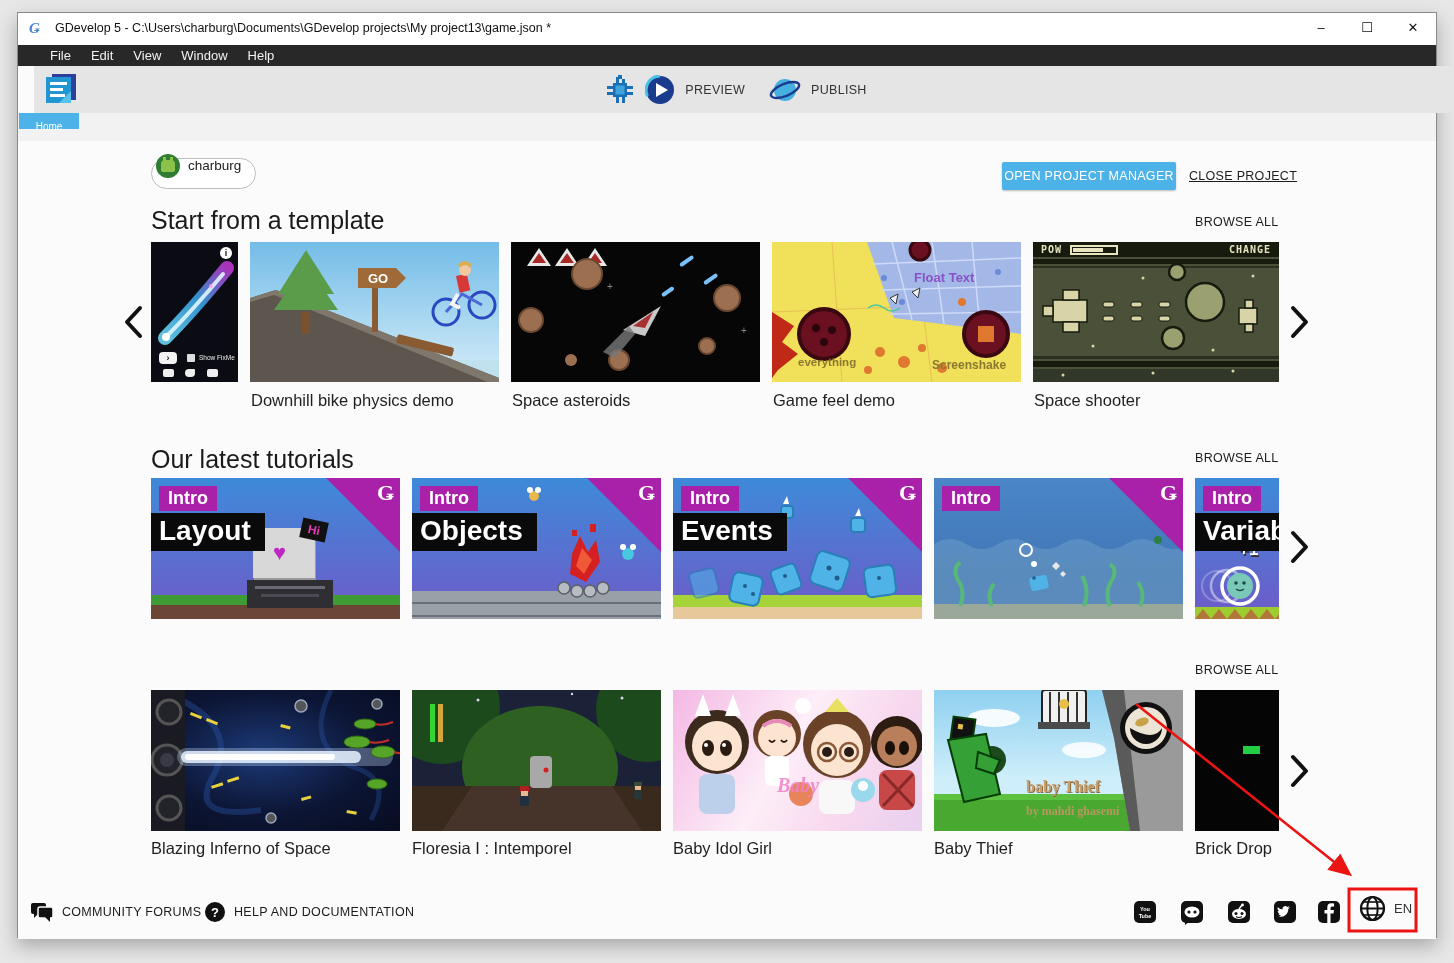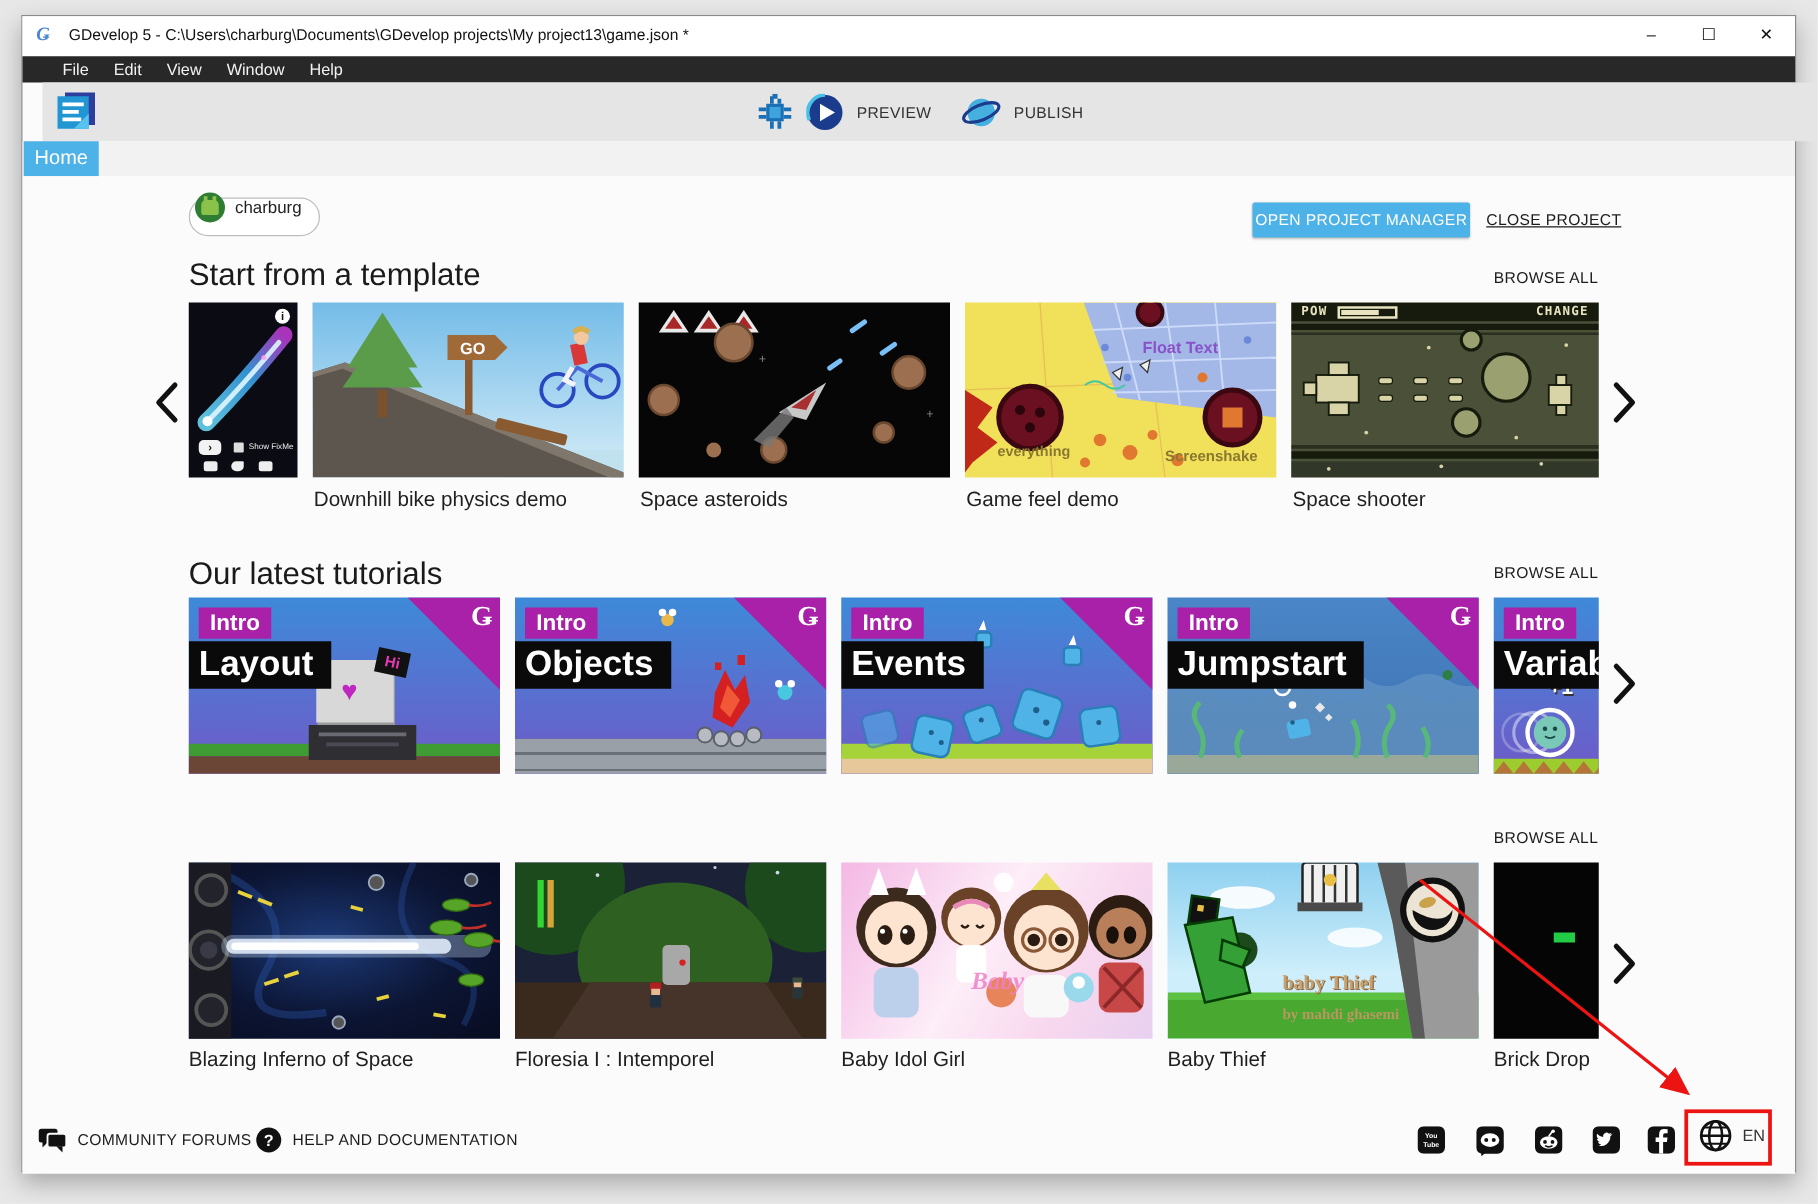--- a/index.html
+++ b/index.html
@@ -20,21 +20,21 @@
   .menu-item { color:#f2f2f2; font-size:13px; padding:0 10px; height:21px; line-height:21px; }
 
   
   .toolbar { position:absolute; left:16px; top:53px; width:100%; height:47px; background:#e5e5e5; }
   .pm-icon { position:absolute; left:8px; top:6px; width:38px; height:36px; }
   .tb-center { position:absolute; left:0; top:0; width:100%; height:47px; display:flex; align-items:center; justify-content:center; gap:10px; }
   .tb-label { font-size:12.5px; color:#333; letter-spacing:.3px; margin-right:14px; }
 
   
   .tabstrip { position:absolute; left:0; top:100px; width:100%; height:28px; background:#f2f2f2; }
-  .tab-home { position:absolute; left:1px; top:0; width:60px; height:28px; background:#4db2e8; color:#fff; font-size:16px; text-align:center; line-height:28px; }
+  .tab-home { position:absolute; left:1px; top:0; width:60px; height:16px; background:#4db2e8; color:#fff; font-size:10px; text-align:center; line-height:28px; }
 
   
   .content { position:absolute; left:0; top:128px; width:100%; height:798px; background:#fbfbfb; }
 
   .chip { position:absolute; left:133px; top:145px; height:31px; border:1px solid #bdbdbd; border-radius:16px; background:#fff; display:flex; align-items:center; padding:0 14px 16px 4px; gap:8px; }
   .chip .avatar { width:24px; height:24px; border-radius:50%; background:#2e7d32; position:relative; overflow:hidden; }
   .chip .avatar i { position:absolute; left:5px; top:6px; width:14px; height:12px; background:#8bc34a; border-radius:4px 4px 2px 2px; }
   .chip .avatar i:before { content:""; position:absolute; left:2px; top:-3px; width:3px; height:4px; background:#8bc34a; }
   .chip .avatar i:after { content:""; position:absolute; right:2px; top:-3px; width:3px; height:4px; background:#8bc34a; }
   .chip .name { font-size:13.5px; color:#222; }
@@ -441,21 +441,20 @@
       <rect x="96" y="98" width="18" height="14" rx="3" fill="#4fb3e8" transform="rotate(-12 105 105)"></rect>
       <circle cx="100" cy="100" r="1.8" fill="#1f5e88"></circle>
       <circle cx="92" cy="72" r="6" fill="none" stroke="#fff" stroke-width="2"></circle>
       <circle cx="100" cy="86" r="3" fill="#fff"></circle>
       <polygon points="118,88 122,84 126,88 122,92" fill="#e8e8e8"></polygon>
       <polygon points="126,96 129,93 132,96 129,99" fill="#e8e8e8"></polygon>
     </svg>
     <div class="ribbon"></div>
     <span class="glogo">Ǥ</span>
     <div class="intro-badge">Intro</div>
-    <div class="tut-word">Jumpstart</div>
   </div>
 
   <div class="card tut" style="left:1177px;top:465px;width:84px;height:141px">
     <div class="abs" style="left:0;bottom:0;width:84px;height:12px;background:#9ccc2e"></div>
     <svg class="abs" style="left:0;bottom:0" width="84" height="12" viewBox="0 0 84 12">
       <g fill="#b5763a">
             <polygon points="0,12 8,2 16,12"></polygon>
             <polygon points="16,12 24,2 32,12"></polygon>
             <polygon points="32,12 40,2 48,12"></polygon>
             <polygon points="48,12 56,2 64,12"></polygon>

